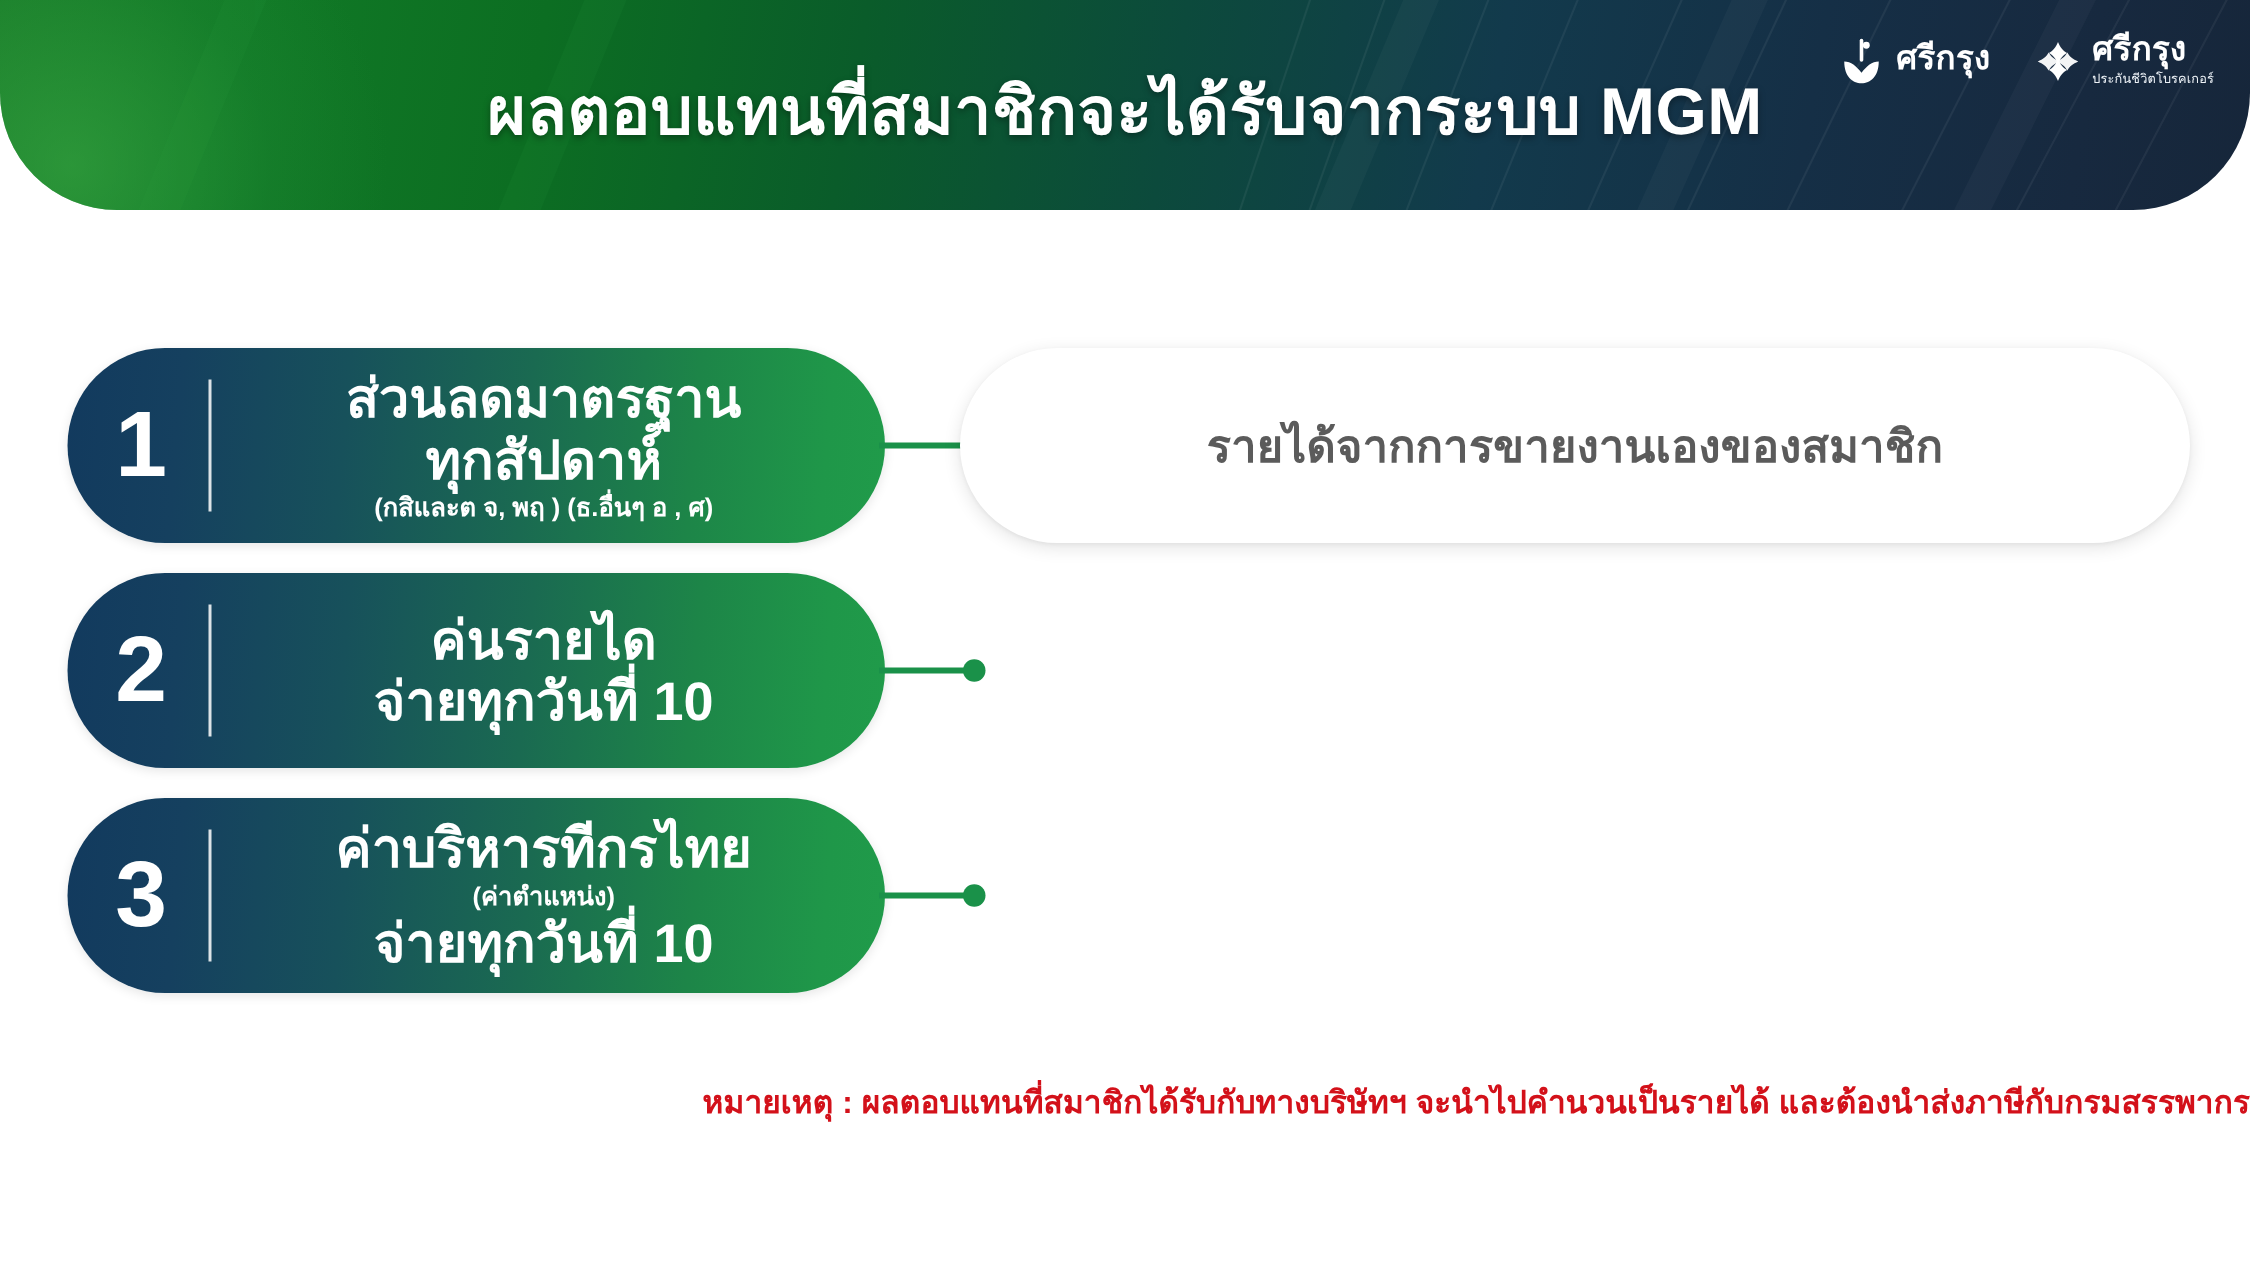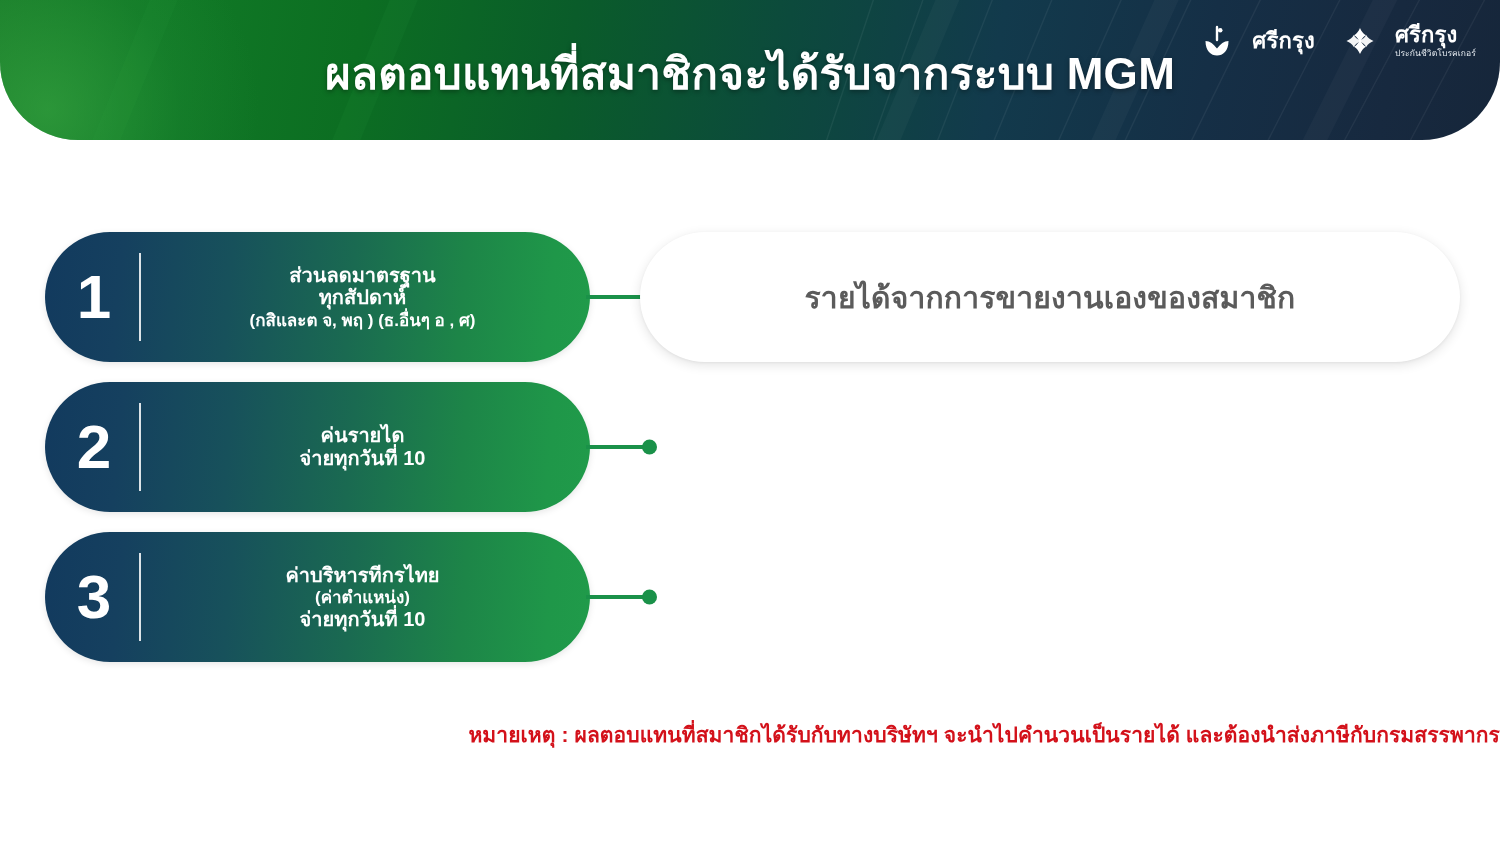--- a/index.html
+++ b/index.html
@@ -72,22 +72,23 @@
     position: absolute;
     right: 24px;
     top: 24px;
     display: flex;
     align-items: center;
     gap: 30px;
   }
   .logo-unit {
     display: flex;
     align-items: center;
-    gap: 20px;
-    color: #ffffff;
+    gap: 8px;
+    color: #ffffff;
+    font-family: Liberation Mono, monospace;
   }
   .logo-mark {
     width: 30px;
     height: 32px;
     flex: none;
   }
   .logo-wordmark {
     display: flex;
     flex-direction: column;
     line-height: 1;
@@ -157,21 +158,21 @@
     margin: 0 4px 0 2px;
   }
   .pill-text {
     flex: 1;
     text-align: center;
     color: #ffffff;
     padding: 0 16px 0 6px;
     line-height: 1.14;
   }
   .pill-line {
-    font-size: 20px;
+    font-size: 36px;
     font-weight: 700;
     display: block;
     white-space: nowrap;
   }
   .pill-note {
     font-size: 17px;
     font-weight: 700;
     display: block;
     white-space: nowrap;
     margin-top: 2px;

